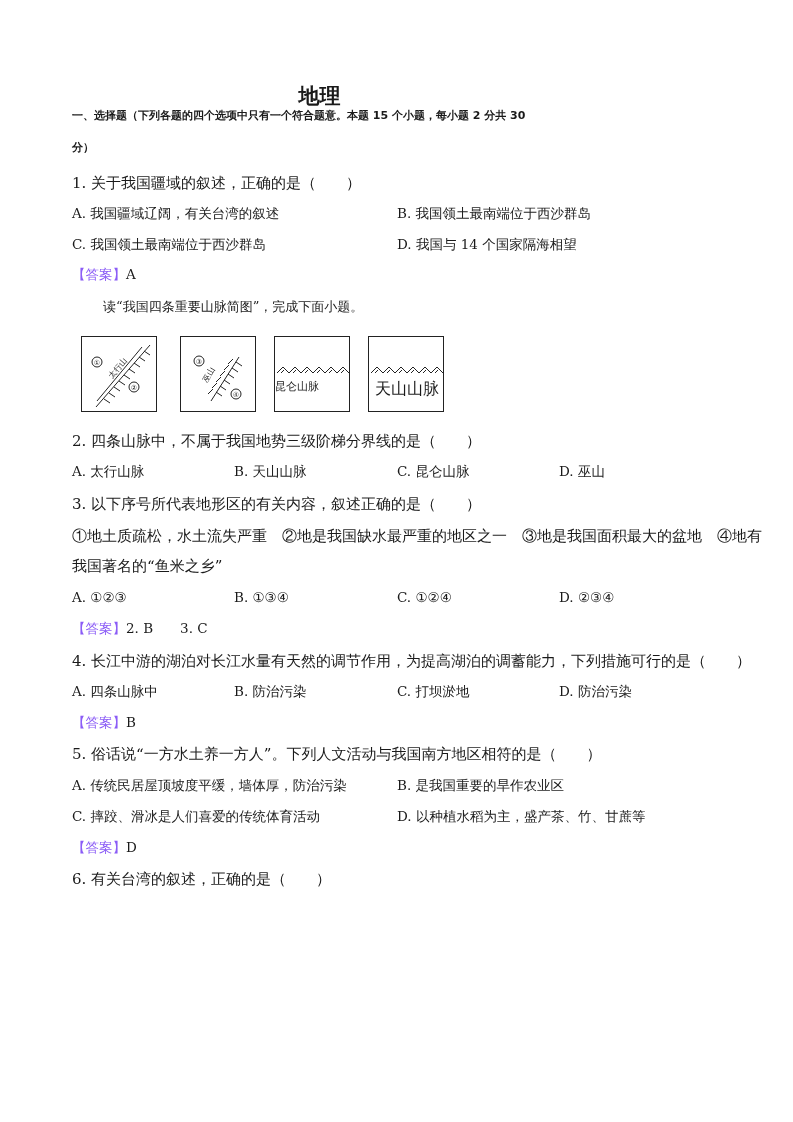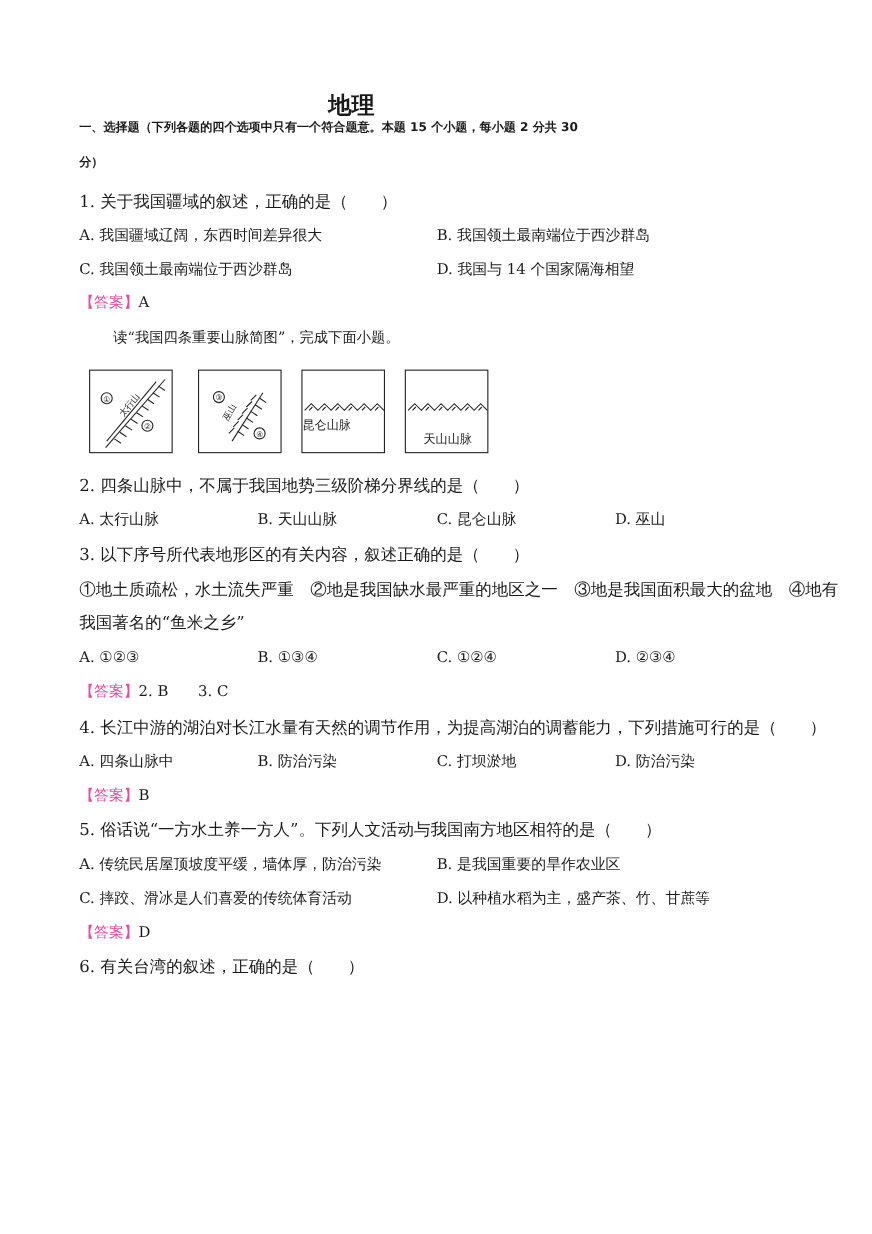--- a/index.html
+++ b/index.html
@@ -15,38 +15,38 @@
       font-family: "DejaVu Sans", sans-serif;
       margin-top: 12px;
     }
     .section {
       left: 72px; font-size: 11px; font-weight: bold;
       font-family: "DejaVu Sans", sans-serif;
     }
     .line { left: 72px; font-size: 15px; }
     .opt { font-size: 13.5px; }
     .ans { left: 72px; font-size: 13.5px; }
-    .ans .tag { color: #ec4899; }
+    .ans .tag { color: #8b5cf6; }
     .intro { left: 103px; font-size: 13px; }
     .fig {
       position: absolute; top: 336px; width: 76px; height: 76px;
       border: 1.5px solid #222; box-sizing: border-box; background: #fff;
     }
     .fig svg { position: absolute; left: 0; top: 0; }
   </style>
 </head>
 <body>
 
 <div class="abs title">地理</div>
 
 <div class="abs section" style="top:108px">一、选择题（下列各题的四个选项中只有一个符合题意。本题 15 个小题，每小题 2 分共 30</div>
 <div class="abs section" style="top:140px">分）</div>
 
 <div class="abs line" style="top:174px">1. 关于我国疆域的叙述，正确的是（　　）</div>
-<div class="abs opt" style="left:72px;top:205px">A. 我国疆域辽阔，东西时间差异很大</div>
+<div class="abs opt" style="left:72px;top:205px">A. 我国疆域辽阔，有关台湾的叙述</div>
 <div class="abs opt" style="left:397px;top:205px">B. 我国领土最南端位于西沙群岛</div>
 <div class="abs opt" style="left:72px;top:236px">C. 我国领土最南端位于西沙群岛</div>
 <div class="abs opt" style="left:397px;top:236px">D. 我国与 14 个国家隔海相望</div>
 <div class="abs ans" style="top:266px"><span class="tag">【答案】</span><span>A</span></div>
 
 <div class="abs intro" style="top:298px">读“我国四条重要山脉简图”，完成下面小题。</div>
 
 <div class="fig" style="left:81px">
   <svg width="76" height="76" viewBox="0 0 76 76">
     <g stroke="#222" stroke-width="1" fill="none">
@@ -87,21 +87,21 @@
   <div class="abs" style="left:0;width:76px;top:42px;text-align:left;font-size:11px;">昆仑山脉</div>
 </div>
 
 <div class="fig" style="left:368px">
   <svg width="76" height="76" viewBox="0 0 76 76">
     <g stroke="#222" stroke-width="1" fill="none">
       <path d="M2 36 L8 30 L14 36 L20 30 L26 36 L32 30 L38 36 L44 30 L50 36 L56 30 L62 36 L68 30 L74 36"></path>
       <path d="M6 36 l3 -3 M18 36 l3 -3 M30 36 l3 -3 M42 36 l3 -3 M54 36 l3 -3 M66 36 l3 -3"></path>
     </g>
   </svg>
-  <div class="abs" style="left:0;width:76px;top:55px;text-align:center;font-size:11px;">天山山脉</div>
+  <div class="abs" style="left:0;width:76px;top:42px;text-align:center;font-size:16px;">天山山脉</div>
 </div>
 
 <div class="abs line" style="top:432px">2. 四条山脉中，不属于我国地势三级阶梯分界线的是（　　）</div>
 <div class="abs opt" style="left:72px;top:463px">A. 太行山脉</div>
 <div class="abs opt" style="left:234px;top:463px">B. 天山山脉</div>
 <div class="abs opt" style="left:397px;top:463px">C. 昆仑山脉</div>
 <div class="abs opt" style="left:559px;top:463px">D. 巫山</div>
 
 <div class="abs line" style="top:495px">3. 以下序号所代表地形区的有关内容，叙述正确的是（　　）</div>
 <div class="abs line" style="top:527px">①地土质疏松，水土流失严重　②地是我国缺水最严重的地区之一　③地是我国面积最大的盆地　④地有</div>

